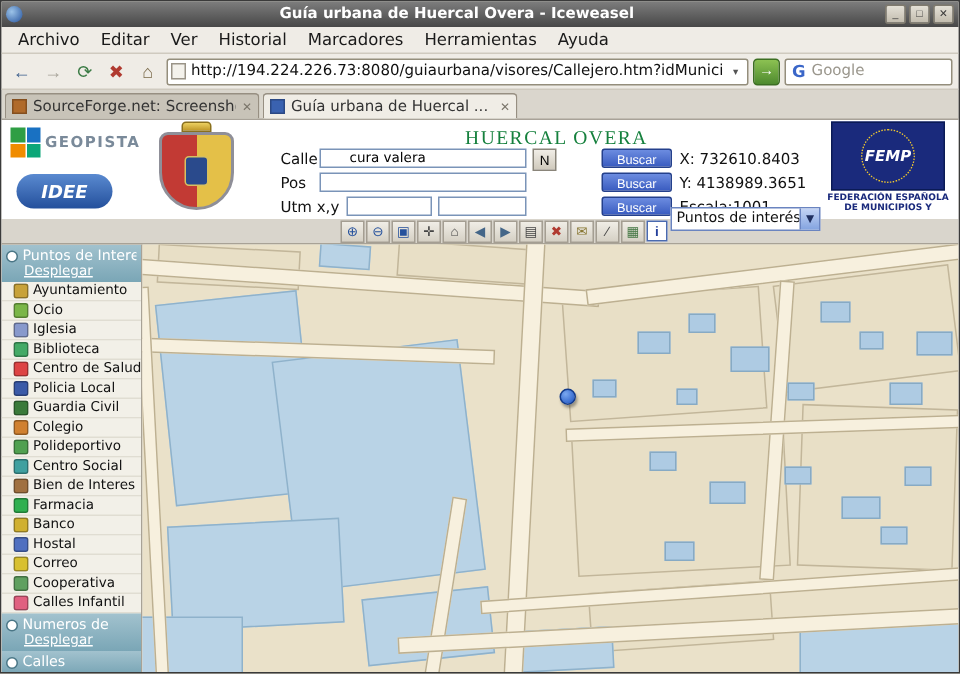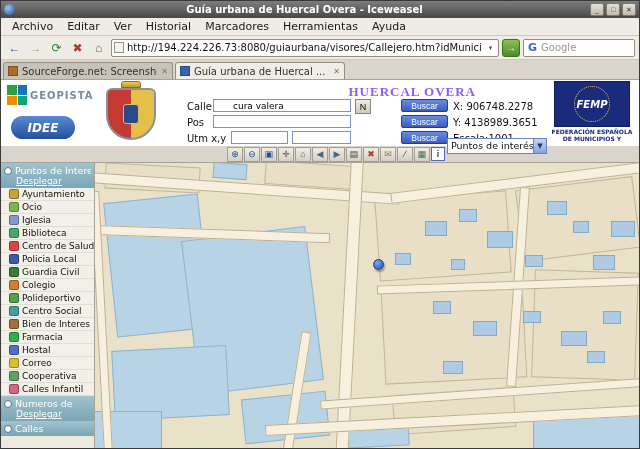--- a/index.html
+++ b/index.html
@@ -66,23 +66,23 @@
 
   .coat { position:absolute; left:100px; top:1px; width:60px; height:64px; }
   .coat-crown { width:20px; height:7px; background:linear-gradient(#ecd060,#c09828); border:1px solid #8a701c;
                 margin:0 auto; border-radius:3px 3px 0 0; }
   .coat-shield { width:50px; height:52px; margin:0 auto; border:2px solid #8f8f98;
                  border-radius:6px 6px 25px 25px;
                  background:linear-gradient(90deg,#c23a34 0 50%, #e4c048 50% 100%); position:relative; }
   .coat-shield::after { content:""; position:absolute; left:50%; top:50%; width:14px; height:18px;
                         transform:translate(-50%,-50%); background:#2a4a8c; border:1px solid #d8c060; border-radius:3px; }
 
-  .page-title { position:absolute; left:265px; top:4px; width:210px; text-align:right;
-                font-family:"Liberation Serif", serif; font-size:13px; font-weight:bold;
-                letter-spacing:1px; color:#8b5cf6; }
+  .page-title { position:absolute; left:265px; top:4px; width:210px; text-align:center;
+                font-family:"Liberation Serif", serif; font-size:13px; font-weight:normal;
+                letter-spacing:1px; color:#15803d; }
 
   .form-label { position:absolute; font-size:10px; color:#111; }
   .form-input { position:absolute; height:13px; border:1px solid #7a94b8; background:#fff;
                 font-size:9px; padding:0 19px; font-family:"DejaVu Sans", sans-serif; }
   .n-btn { position:absolute; left:354px; top:19px; width:16px; height:15px; background:linear-gradient(#f0ede6,#cfc9bc);
            border:1px solid #8a857a; font-size:9px; line-height:12px; padding:0; }
   .buscar-btn { position:absolute; left:400px; width:47px; height:13px; background:linear-gradient(#6c8ce0,#3a5cc0);
                 color:#fff; border:1px solid #24408c; border-radius:2px; font-size:8.5px; line-height:10px; padding:0; }
   .coord { position:absolute; left:452px; font-size:10px; color:#111; white-space:nowrap; }
 
@@ -238,21 +238,21 @@
 
       <span class="form-label" style="left:186px;top:37px;">Pos</span>
       <input class="form-input" style="left: 212px; top: 35px; width: 138px;">
       <button class="buscar-btn" style="top:35px;">Buscar</button>
 
       <span class="form-label" style="left:186px;top:53px;">Utm x,y</span>
       <input class="form-input" style="left: 230px; top: 51px; width: 57px;">
       <input class="form-input" style="left: 291px; top: 51px; width: 59px;">
       <button class="buscar-btn" style="top:51px;">Buscar</button>
 
-      <span class="coord" style="top:21px;">X: 906748.2278</span>
+      <span class="coord" style="top:21px;">X: 732610.8403</span>
       <span class="coord" style="top:37px;">Y: 4138989.3651</span>
       <span class="coord" style="top:53px;">Escala:1001</span>
 
       <div class="femp">
         <div class="femp-box">
           <div class="femp-circle">FEMP</div>
         </div>
         <div class="femp-caption">FEDERACIÓN ESPAÑOLA DE MUNICIPIOS Y PROVINCIAS</div>
       </div>
     </div>
@@ -347,20 +347,24 @@
             <div class="sb-item">
               <span class="sb-icon" style="background: rgb(160, 112, 64);"></span>
               <span class="sb-label">Bien de Interes</span>
             </div>
 
             <div class="sb-item">
               <span class="sb-icon" style="background: rgb(48, 176, 80);"></span>
               <span class="sb-label">Farmacia</span>
             </div>
 
+            <div class="sb-item">
+              <span class="sb-icon" style="background: rgb(208, 176, 48);"></span>
+              <span class="sb-label">Banco</span>
+            </div>
 
             <div class="sb-item">
               <span class="sb-icon" style="background: rgb(80, 112, 192);"></span>
               <span class="sb-label">Hostal</span>
             </div>
 
             <div class="sb-item">
               <span class="sb-icon" style="background: rgb(216, 192, 48);"></span>
               <span class="sb-label">Correo</span>
             </div>

